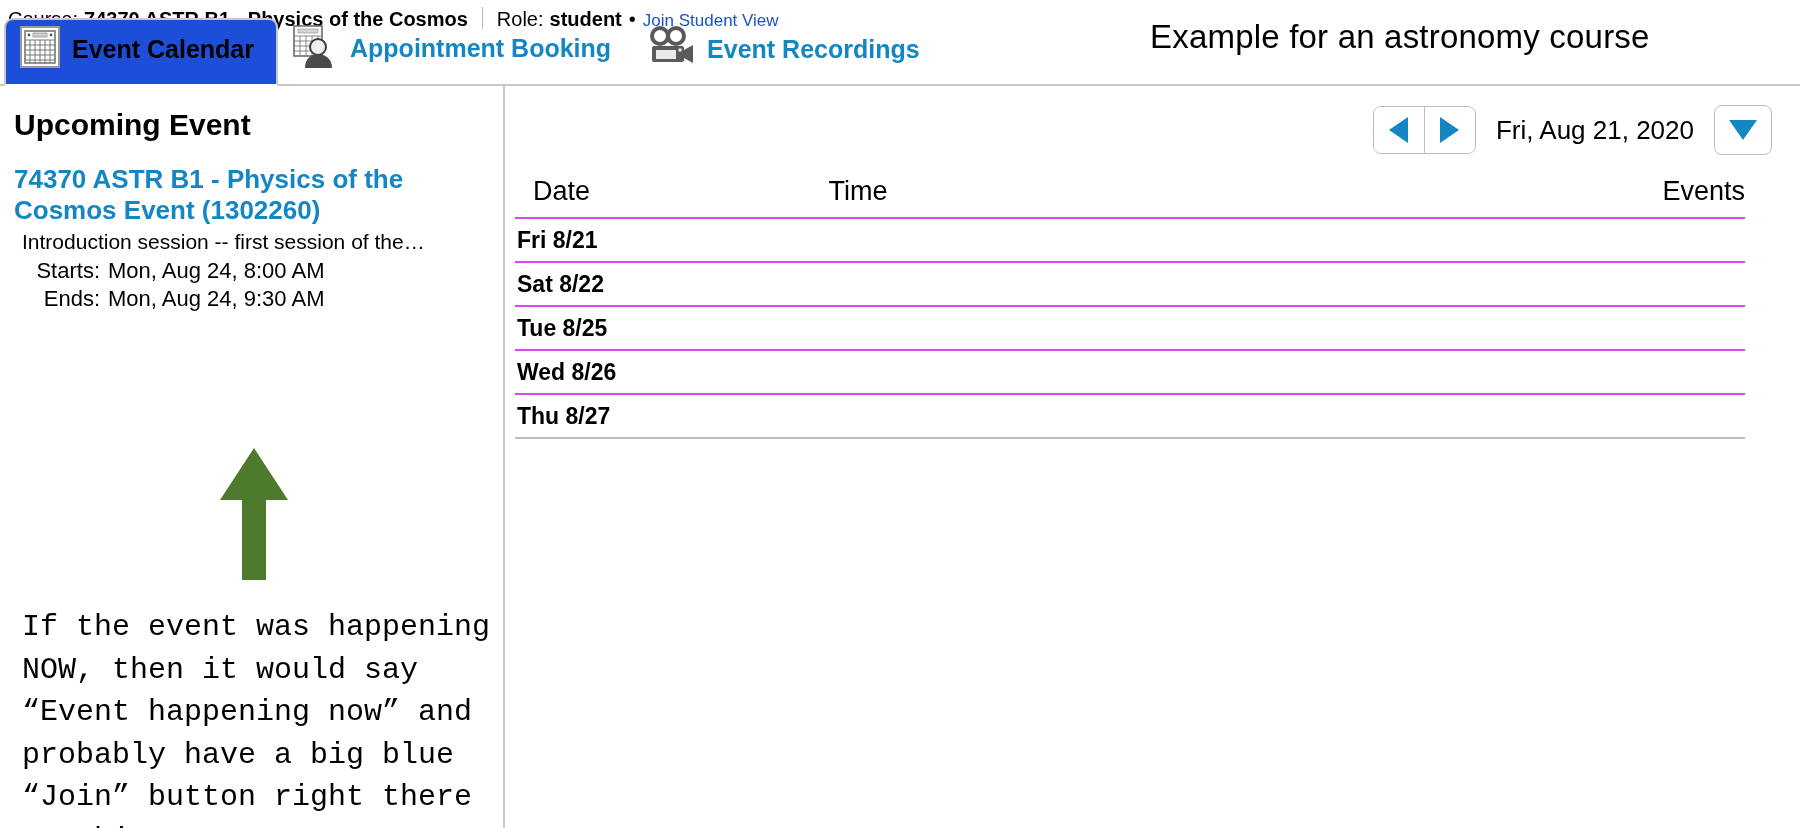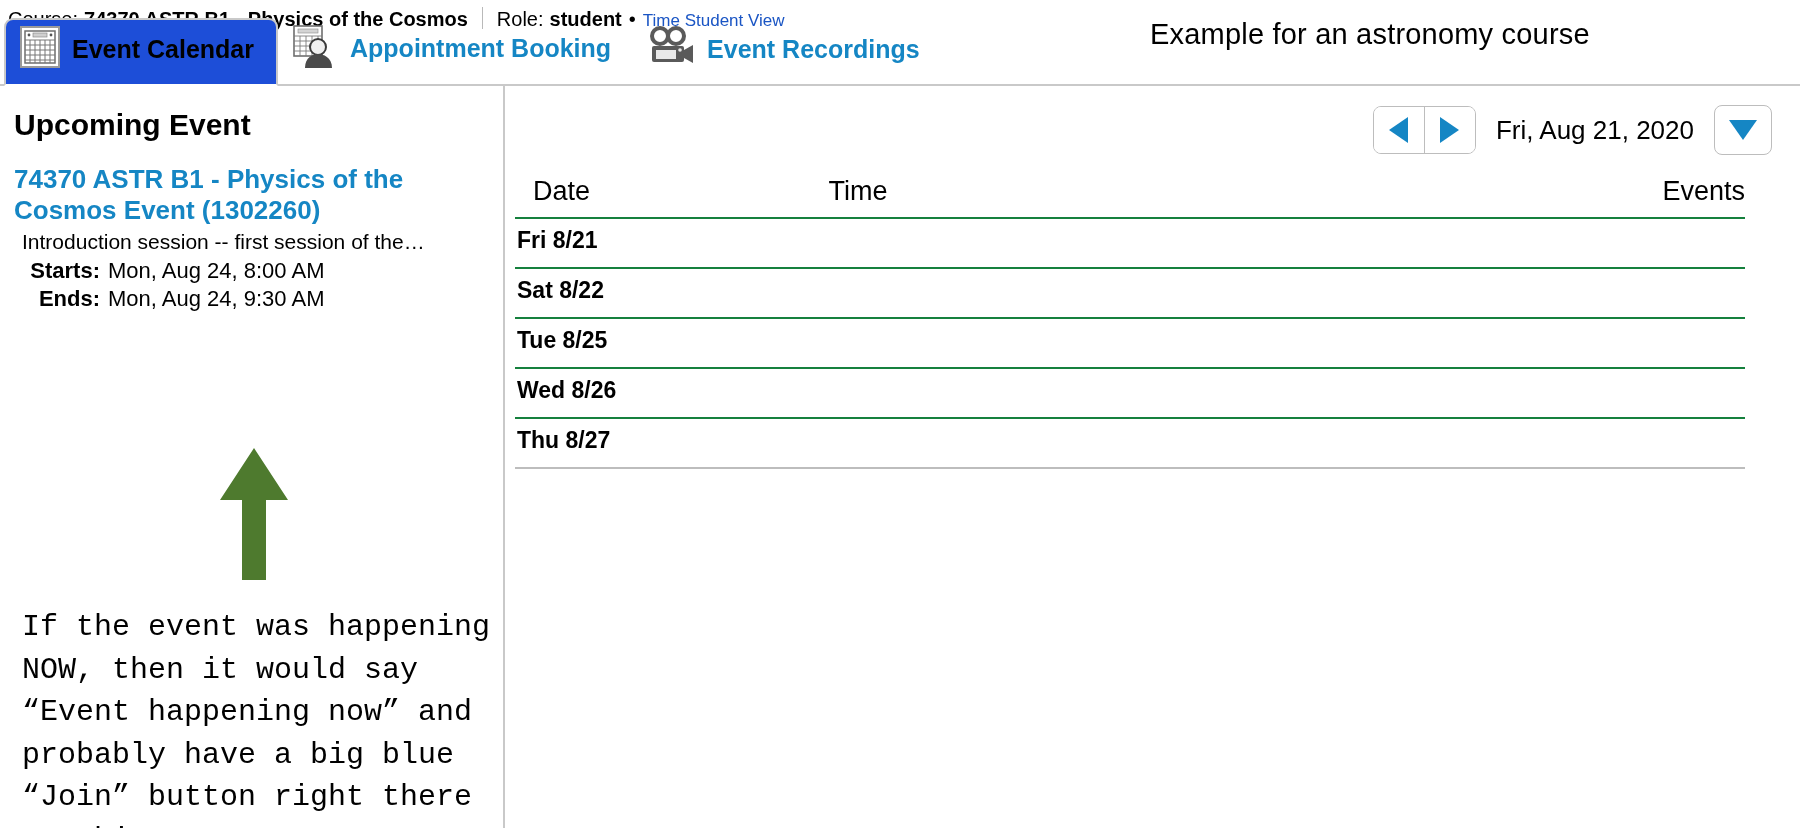--- a/index.html
+++ b/index.html
@@ -39,21 +39,21 @@
     font-size: 17px;
     text-decoration: none;
     cursor: pointer;
   }
 
   
   .callout-title {
     position: absolute;
     left: 1150px;
     top: 18px;
-    font-size: 29px;
+    font-size: 33px;
     letter-spacing: 0.2px;
     white-space: nowrap;
     color: #000;
   }
 
   
   .tabbar {
     position: relative;
     height: 58px;
     border-bottom: 2px solid #c9c9c9;
@@ -125,21 +125,21 @@
     text-overflow: ellipsis;
     max-width: 478px;
   }
   .time-row {
     font-size: 22px;
     margin: 2px 0 0 4px;
     display: flex;
     gap: 8px;
   }
   .time-row .k {
-    font-weight: bold;
+    font-weight: normal;
     display: inline-block;
     width: 86px;
     text-align: right;
   }
 
   
   .arrow-wrap {
     position: absolute;
     left: 218px;
     top: 362px;
@@ -229,22 +229,22 @@
     font-weight: normal;
     text-align: left;
     padding: 0 0 10px 0;
     border: none;
   }
   .cal-table th.c-date { width: 210px; padding-left: 18px; }
   .cal-table th.c-time { width: 230px; text-align: center; }
   .cal-table th.c-ev   { text-align: right; padding-left: 28px; }
 
   .cal-table td {
-    border-top: 2px solid #15803d;
-    padding: 8px 0 10px 0;
+    border-top: 2px solid #d946ef;
+    padding: 8px 0 4px 0;
     vertical-align: top;
     font-size: 23px;
     height: 30px;
   }
   .cal-table tbody tr:last-child td { border-bottom: 2px solid #bdbdbd; }
   td.c-date { font-weight: bold; padding-left: 2px; }
   td.c-time { text-align: right; padding-right: 8px; white-space: nowrap; }
   td.c-ev { padding-left: 10px; }
 
   tr.has-event td { padding-bottom: 62px; }
@@ -272,21 +272,21 @@
 </head>
 <body>
 
 <div class="course-bar">
   <span>Course:</span>
   <span class="val">74370 ASTR B1 - Physics of the Cosmos</span>
   <span class="divider"></span>
   <span class="role-lbl">Role:</span>
   <span class="role-val">student</span>
   <span class="bullet">•</span>
-  <a class="exit-link" href="#">Time Student View</a>
+  <a class="exit-link" href="#">Join Student View</a>
 </div>
 
 <div class="callout-title">Example for an astronomy course</div>
 
 <div class="tabbar">
 
   <div class="tab active">
     <span class="ico">
       <svg width="40" height="42" viewBox="0 0 40 42">
         <rect x="1" y="1" width="38" height="40" fill="#fff" stroke="#9a9a9a" stroke-width="2"></rect>

